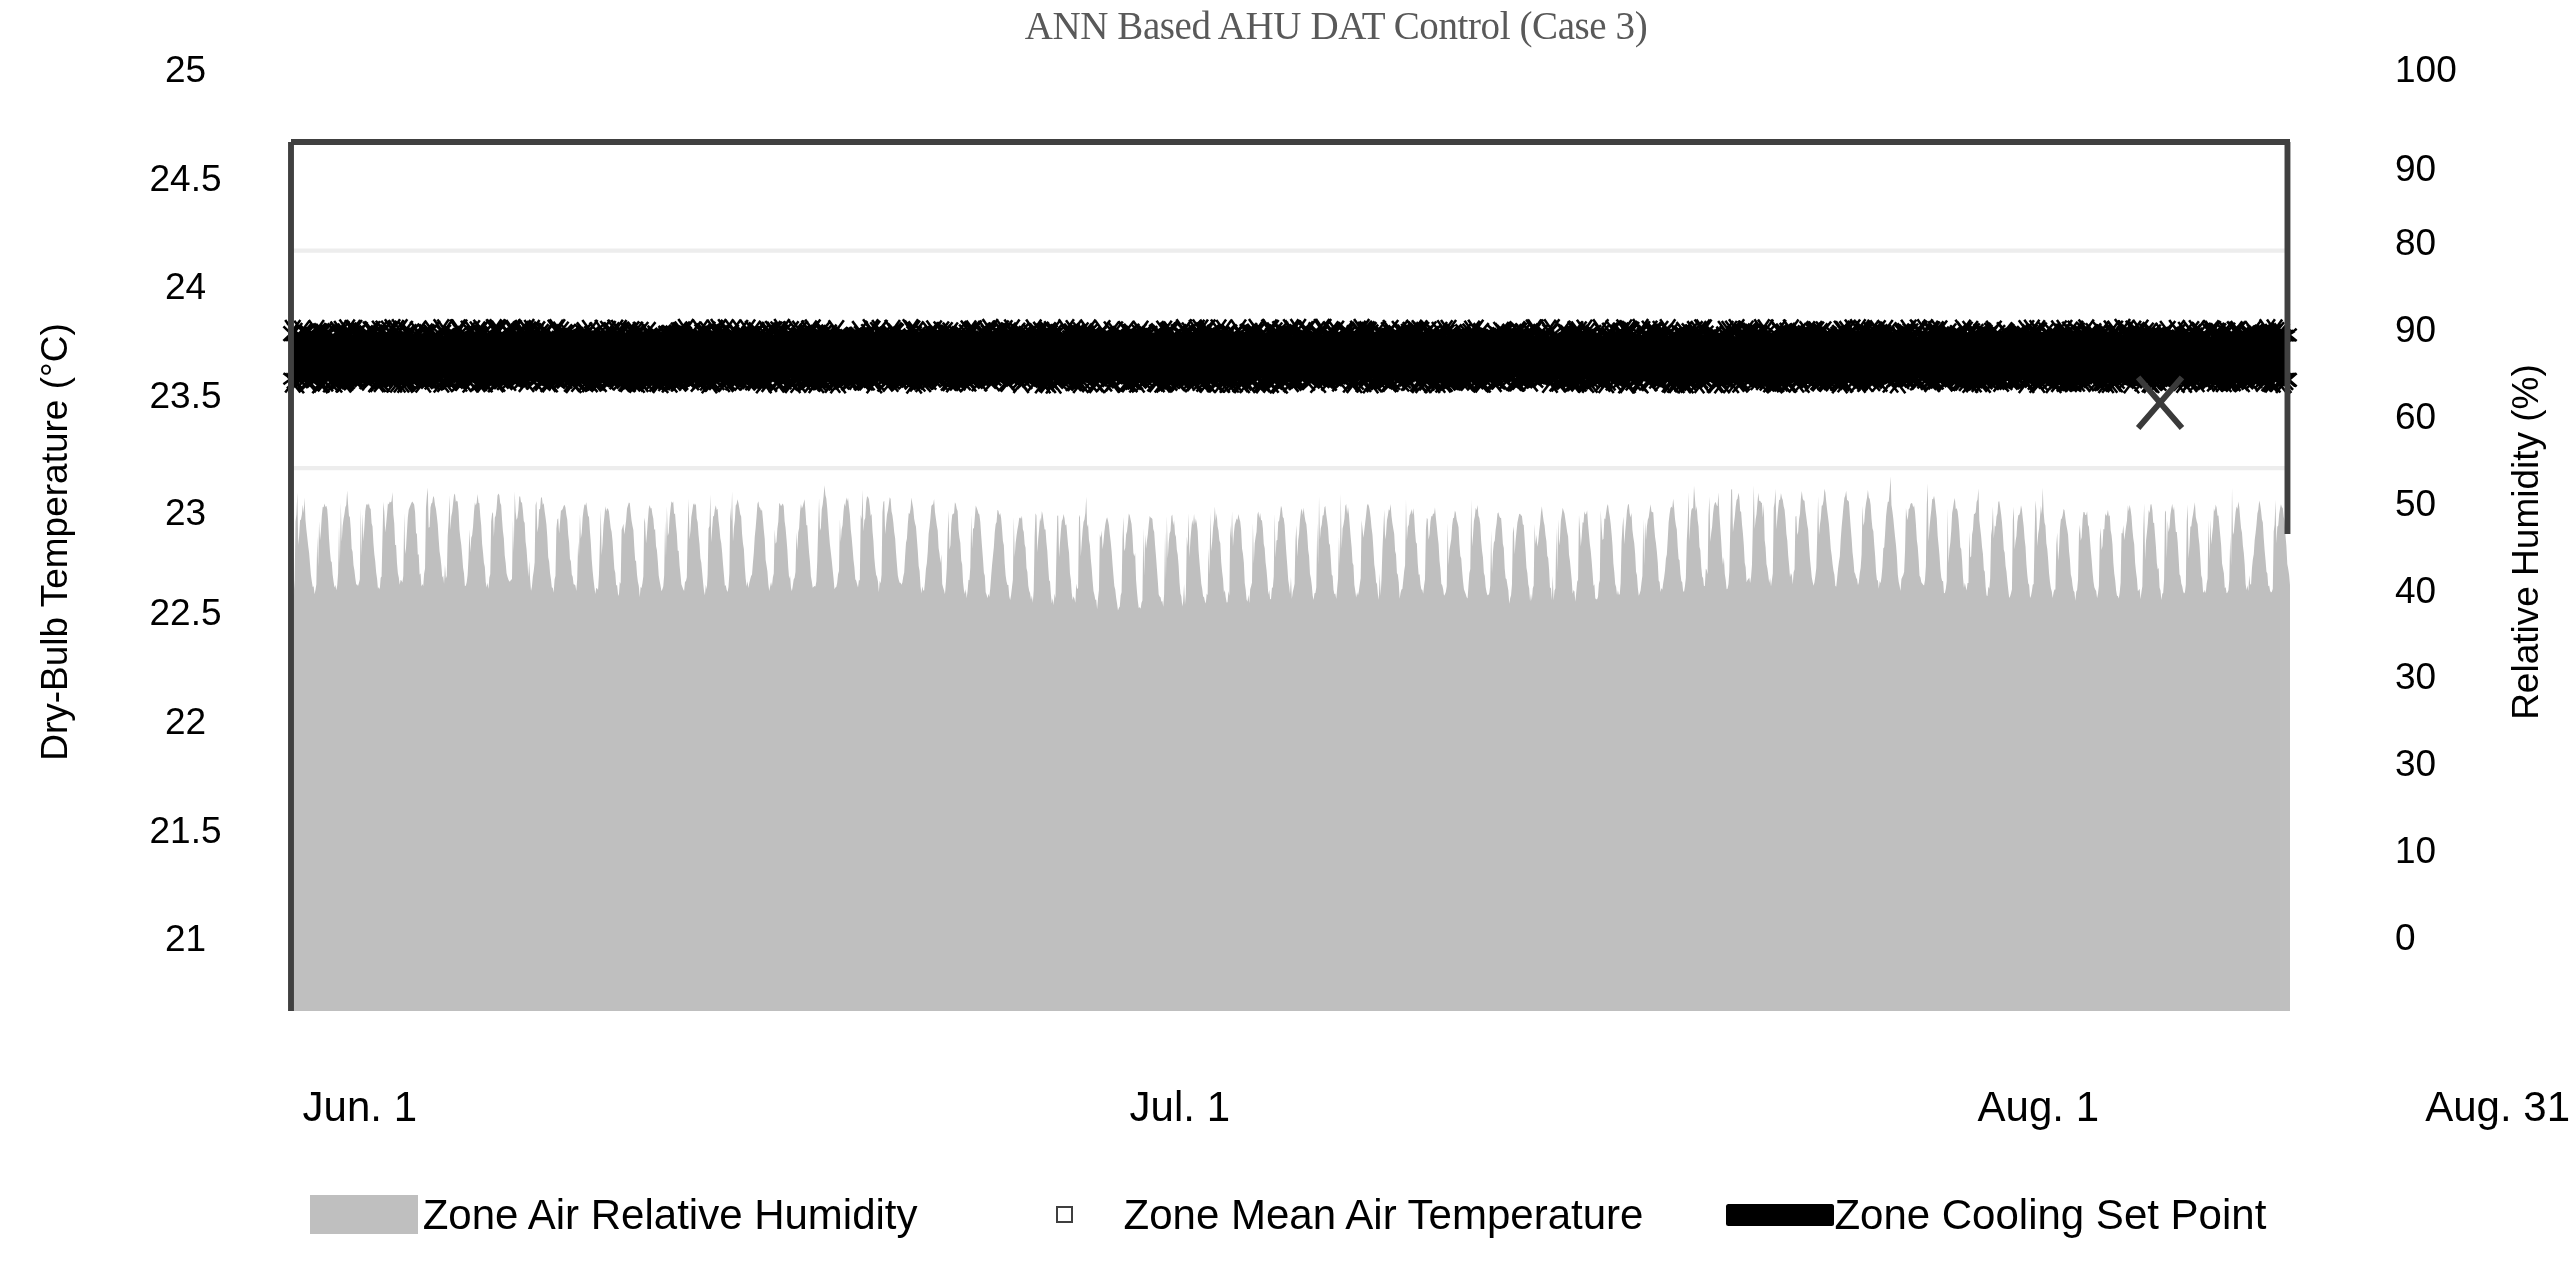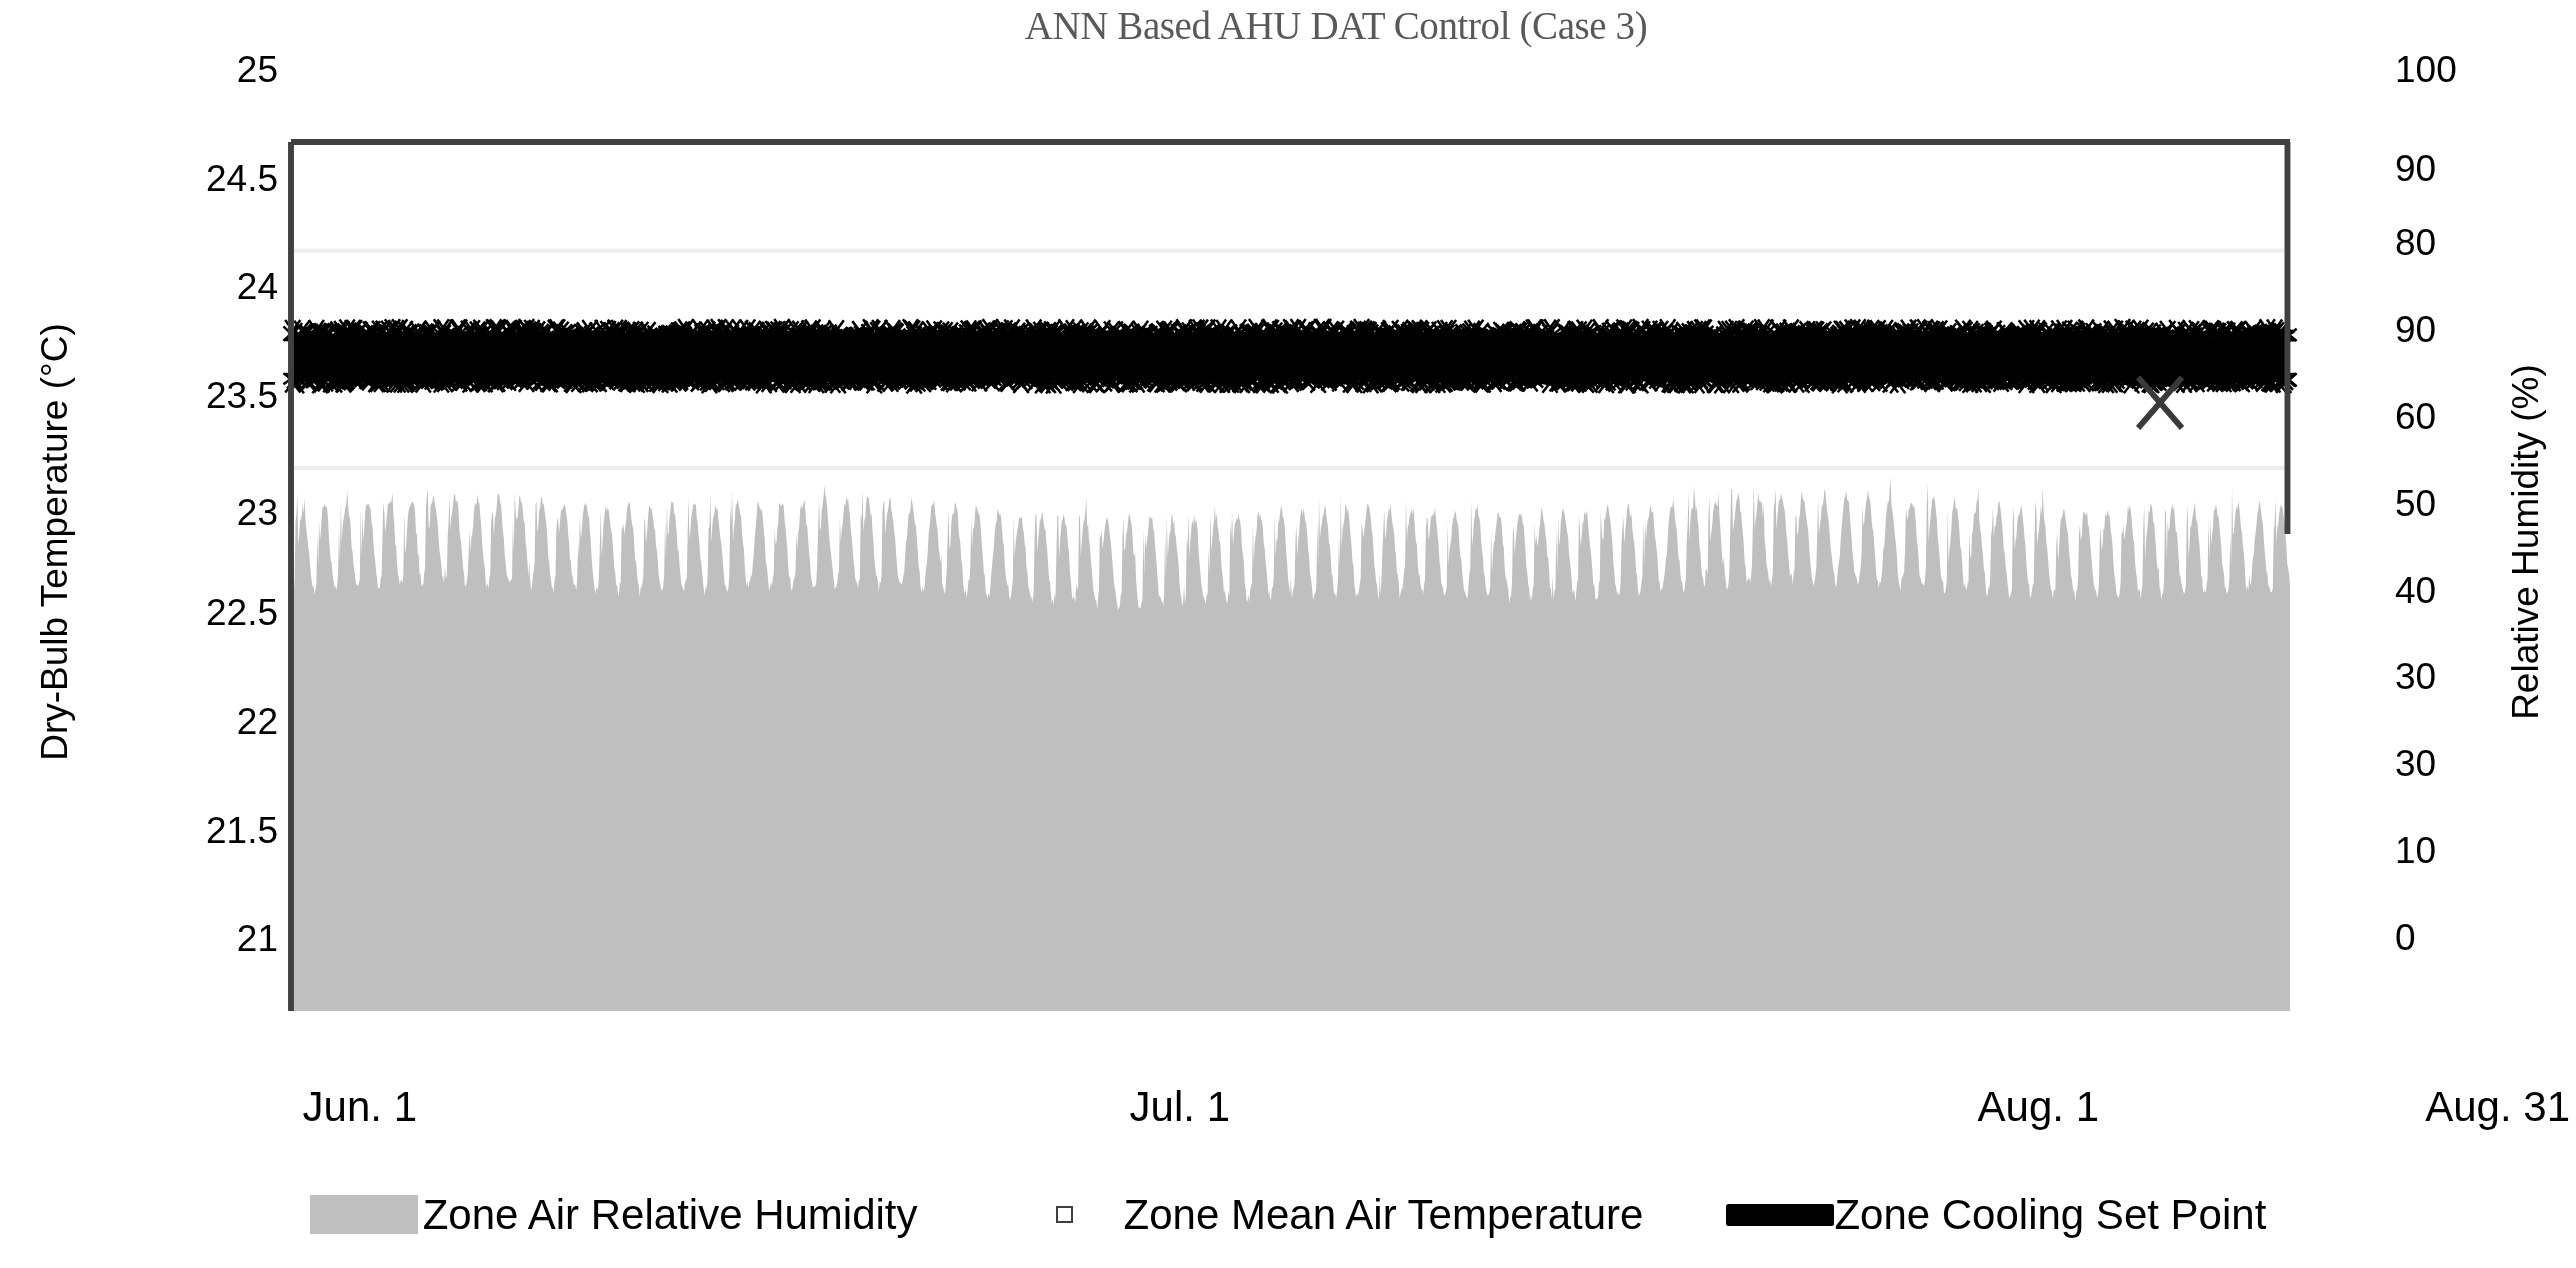--- a/index.html
+++ b/index.html
@@ -56,21 +56,21 @@
     left: 2290px;
     top: 521px;
     width: 472px;
     text-align: center;
     transform: rotate(-90deg);
   }
   .ytick-left {
     position: absolute;
     width: 185px;
     left: 93px;
-    text-align: right;
+    text-align: center;
     font-size: 37px;
     color: #000000;
     white-space: nowrap;
   }
   .ytick-right {
     position: absolute;
     width: 185px;
     left: 2351px;
     text-align: left;
     font-size: 37px;

